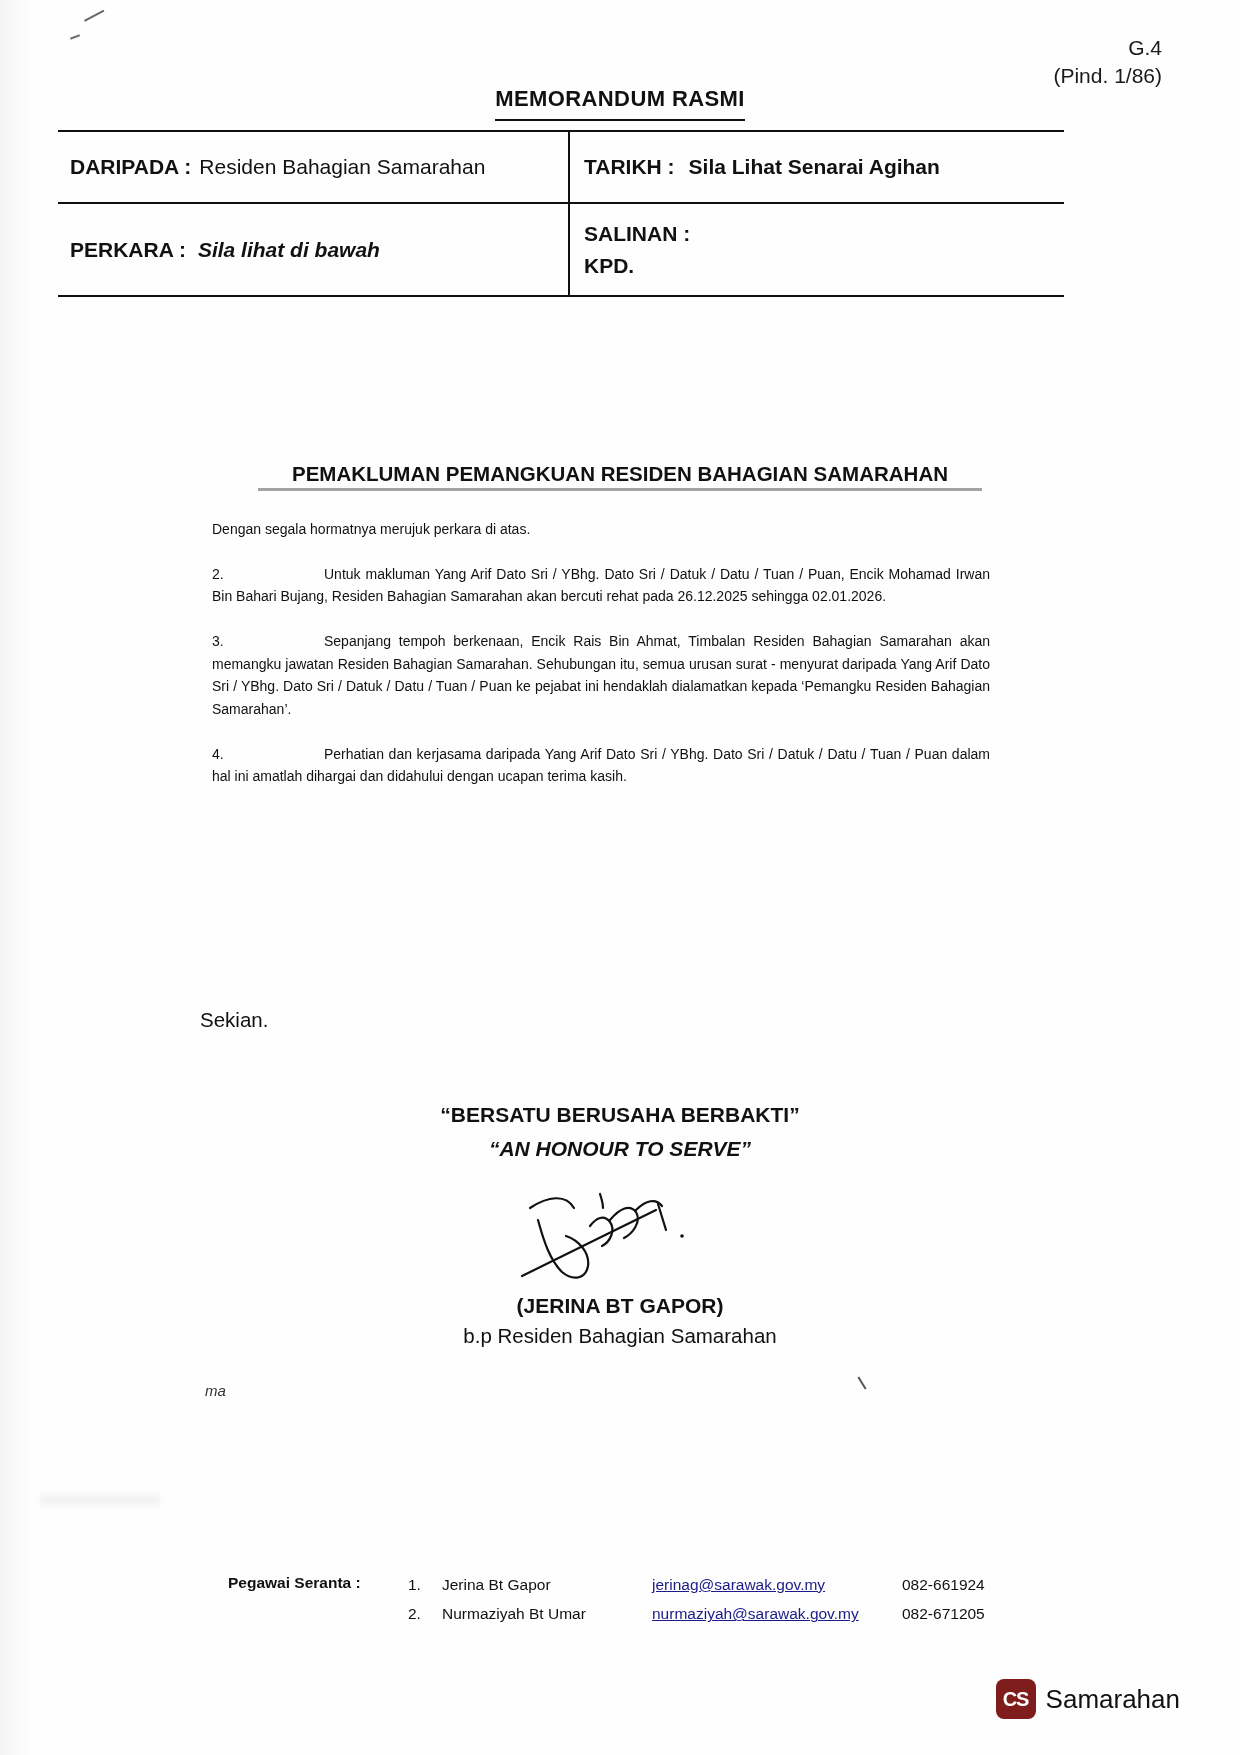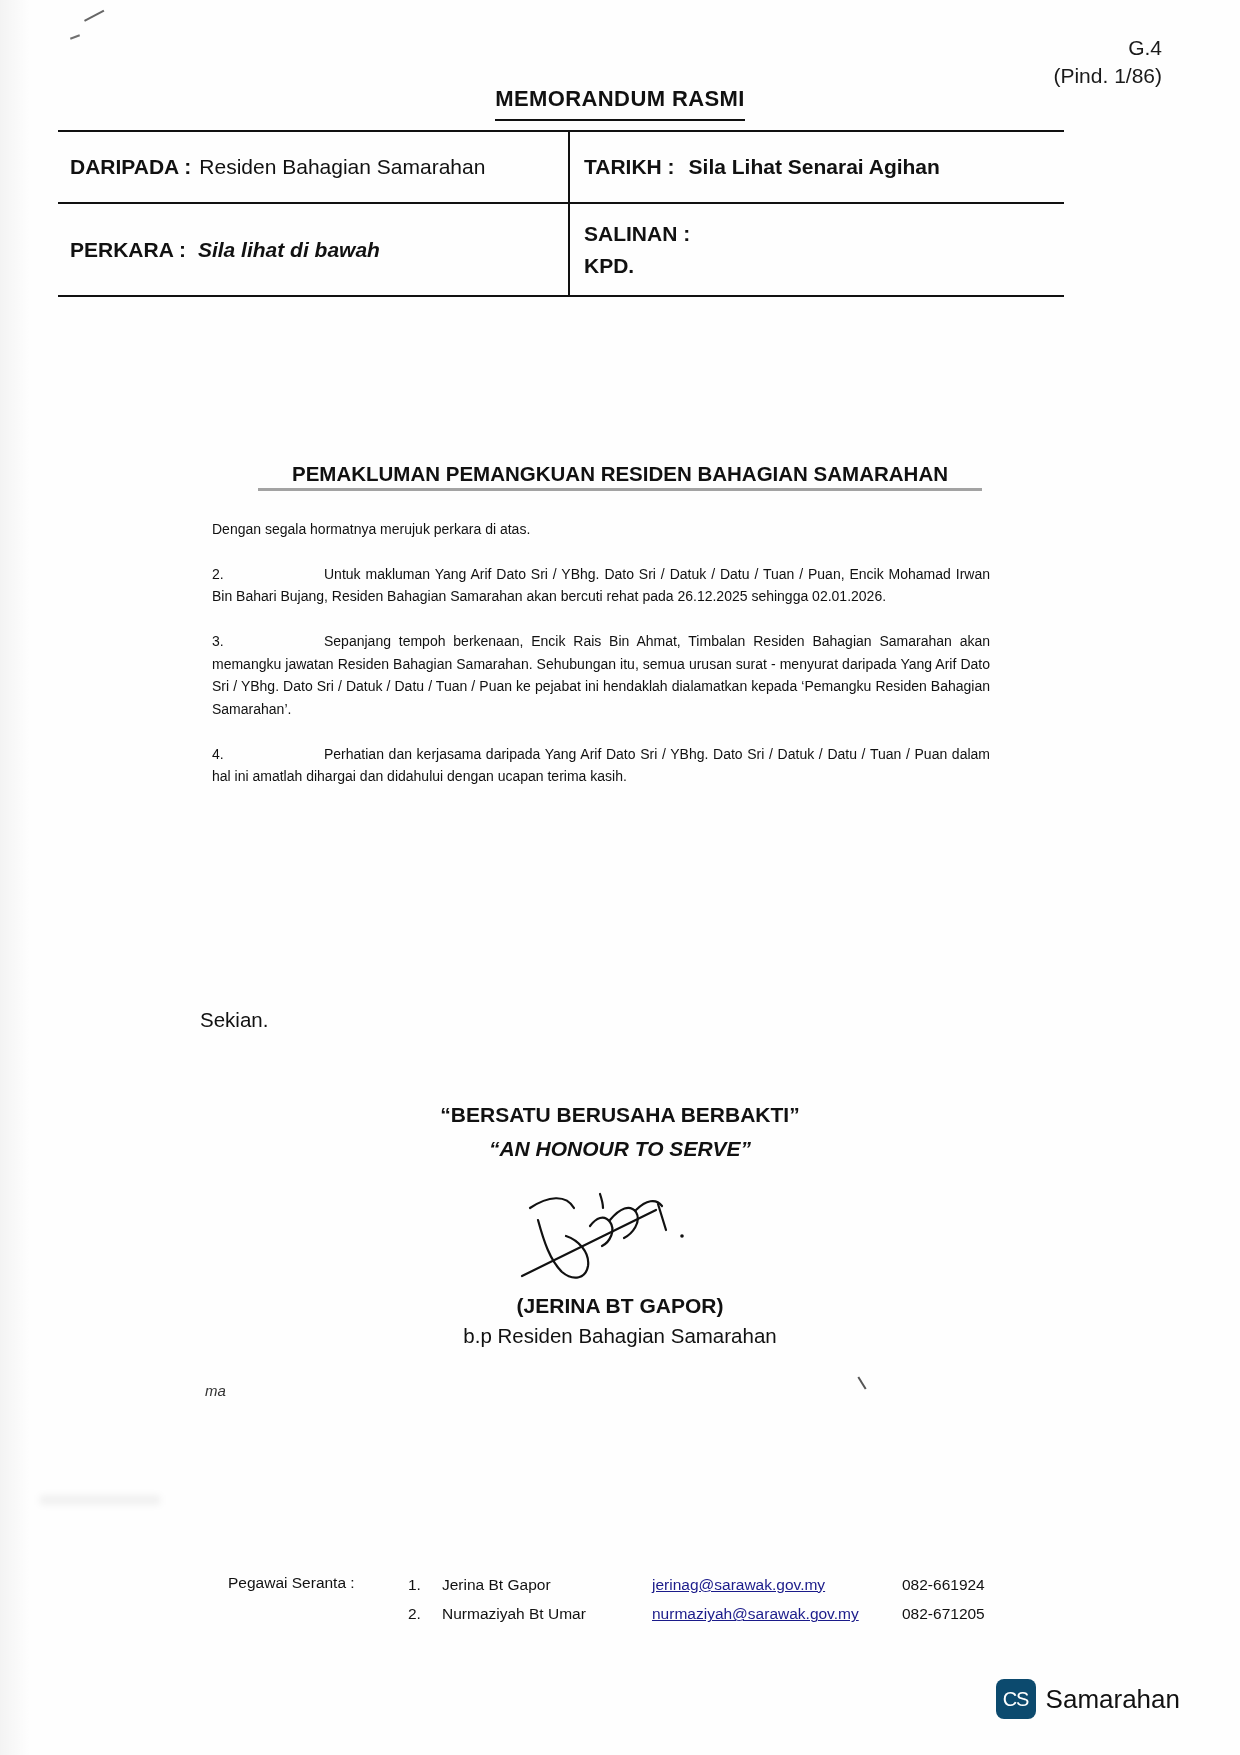--- a/index.html
+++ b/index.html
@@ -252,21 +252,21 @@
     position: absolute;
     left: 228px;
     top: 1570px;
     font-size: 15.5px;
     color: #111;
   }
   .footer-title {
     position: absolute;
     left: 0;
     top: 4px;
-    font-weight: normal;
+    font-weight: bold;
     white-space: nowrap;
   }
   .f-row {
     display: flex;
     align-items: baseline;
     margin-left: 180px;
     line-height: 1.9;
   }
   .f-idx { width: 34px; }
   .f-name { width: 210px; }
@@ -282,24 +282,24 @@
     position: absolute;
     right: 60px;
     bottom: 36px;
     display: flex;
     align-items: center;
     gap: 10px;
   }
   .cs-box {
     width: 40px;
     height: 40px;
-    background: #0c4a6e;
+    background: #7f1d1d;
     border-radius: 8px;
     color: #fff;
-    font-weight: normal;
+    font-weight: bold;
     font-size: 20px;
     display: flex;
     align-items: center;
     justify-content: center;
     letter-spacing: -1px;
   }
   .cs-text {
     font-size: 26px;
     color: #111;
   }

